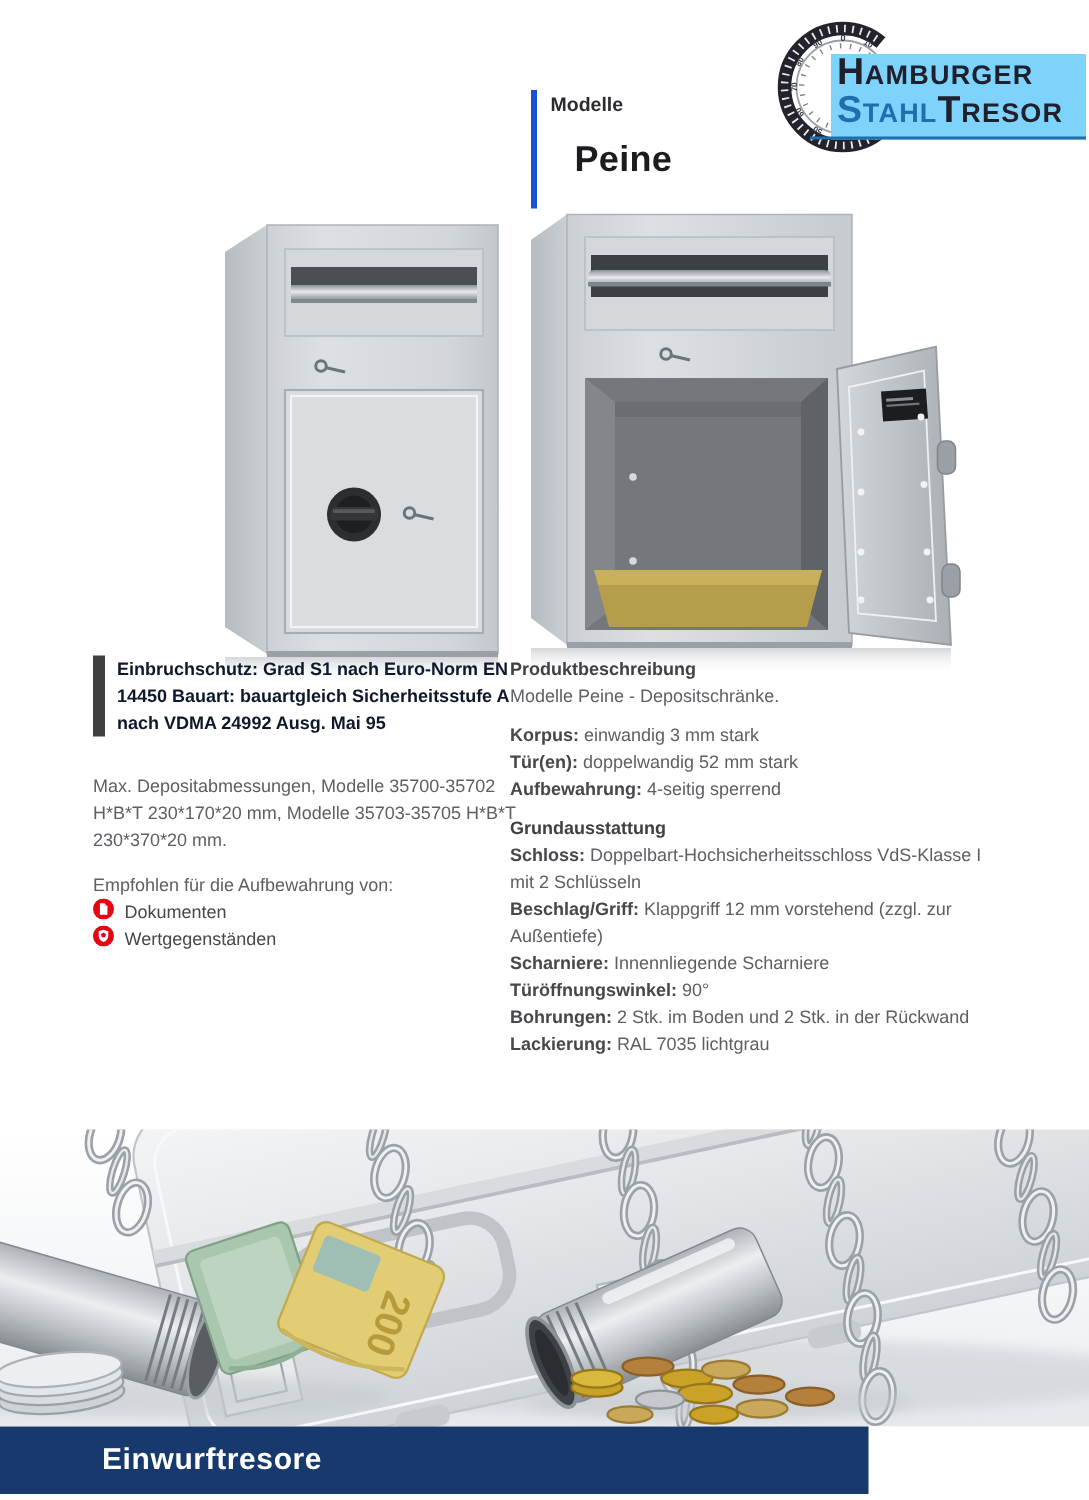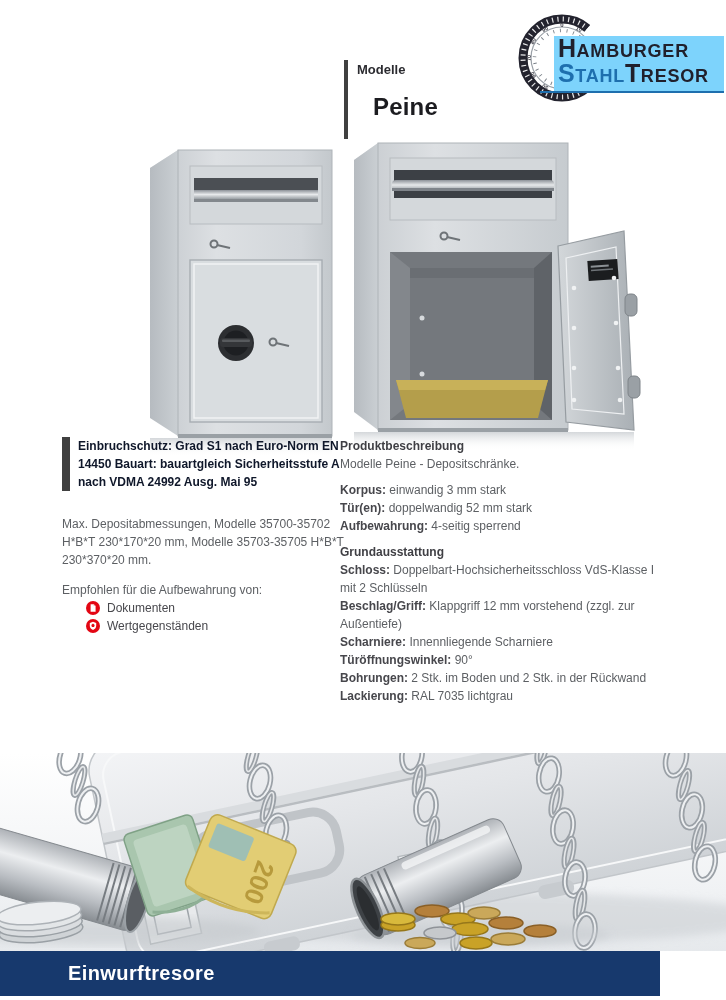--- a/index.html
+++ b/index.html
@@ -10,48 +10,48 @@
   .logo{position:absolute;top:8px;left:514px;width:200px;height:100px;}
   .dial{position:absolute;left:2px;top:4px;}
   .logo-text{position:absolute;left:40px;top:28px;background:#7dd3fc;padding:0 0 0 4px;line-height:1;}
   .lg-row{white-space:nowrap;}
   .lg-big{font-size:25px;font-weight:bold;color:#20202c;letter-spacing:.5px;}
   .lg-small{font-size:18px;font-weight:bold;color:#20202c;letter-spacing:.8px;}
   .lg-blue{color:#1e6fae;}
   .lg-underline{margin-top:5px;margin-left:-18px;width:184px;border-bottom:2px solid #1e6fae;}
 
   
-  .heading{position:absolute;left:344px;top:60px;border-left:4px solid #404040;padding:2px 0 2px 9px;}
+  .heading{position:absolute;left:354px;top:60px;border-left:4px solid #1d4ed8;padding:2px 0 2px 9px;}
   .kicker{font-size:13px;font-weight:bold;color:#2b2b30;margin:0 0 3px 0;}
   .title{font-size:24px;font-weight:bold;color:#1c1c20;margin:16px;letter-spacing:.2px;}
 
   
   .safe-closed{position:absolute;left:136px;top:138px;}
   .safe-open{position:absolute;left:352px;top:128px;}
 
   
   .col{position:absolute;top:437px;font-size:12px;line-height:18px;color:#5c5f63;}
   .col p{margin:0;}
   .col-left{left:62px;width:302px;}
   .col-right{left:340px;width:330px;}
   .highlight{border-left:8px solid #404040;margin-left:-12px;padding-left:8px;
              font-weight:bold;color:#0f172a;}
   .gap{height:12px;}
   .gap-s{height:8px;}
   .bold-title{font-weight:bold;color:#3f3f44;}
   .lbl{font-weight:bold;color:#47474c;}
-  .rec-item{display:flex;align-items:center;margin-top:0;margin-left:24px;}
+  .rec-item{display:flex;margin-top:0;}
   .rec-item svg{margin-right:7px;flex:0 0 auto;}
   .rec-label{color:#47474c;}
 
   
   .photo{position:absolute;left:0;top:753px;width:726px;height:198px;}
 
   
-  .footer-bar{position:absolute;left:0;top:951px;width:660px;height:45px;background:#17396d;}
+  .footer-bar{position:absolute;left:0;top:951px;width:579px;height:45px;background:#17396d;}
   .footer-label{position:absolute;left:68px;top:0;line-height:45px;color:#ffffff;
                 font-size:20px;font-weight:bold;letter-spacing:.4px;}
 </style>
 </head>
 <body>
 
 <div class="page">
 
   <div class="logo">
     <svg class="dial" width="92" height="92" viewBox="0 0 92 92">

